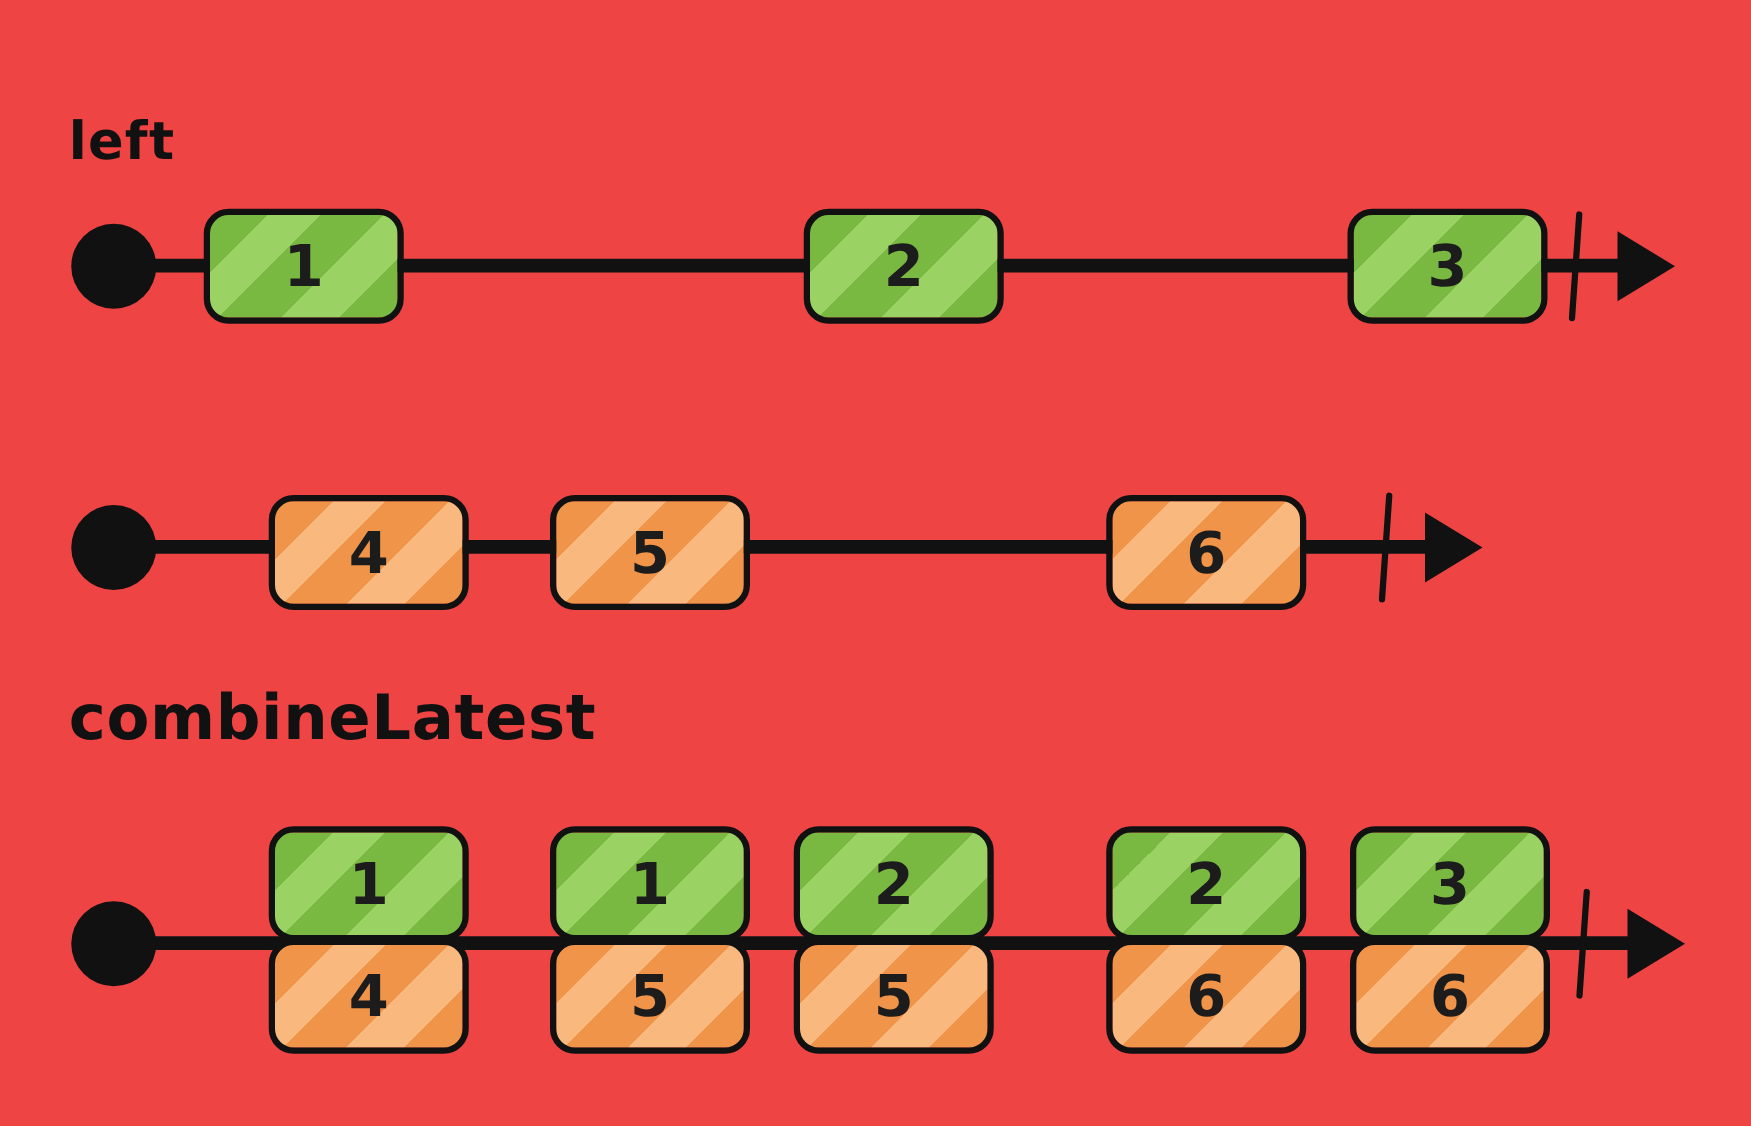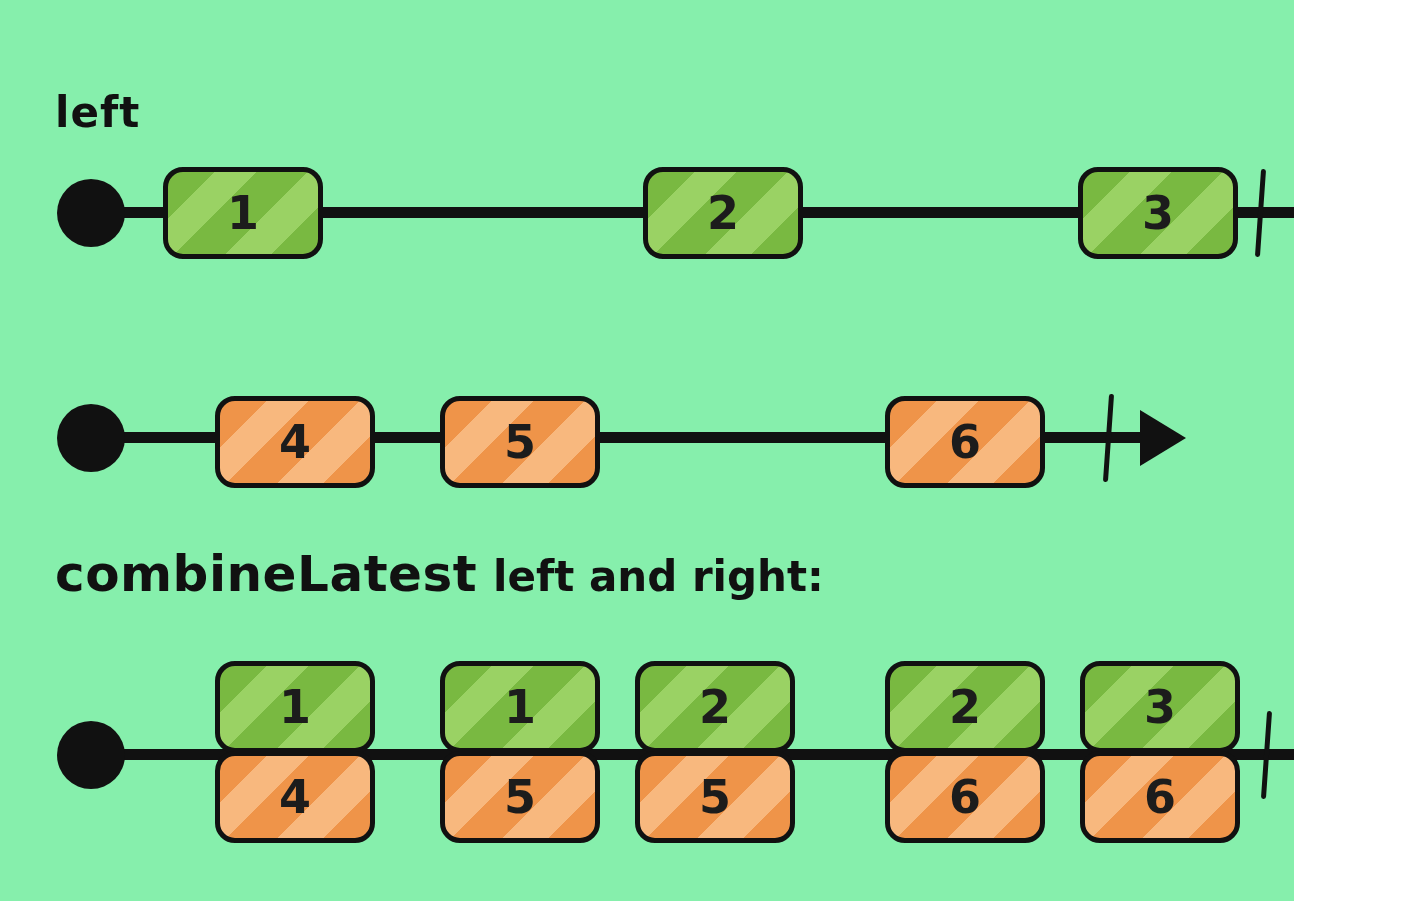--- a/index.html
+++ b/index.html
@@ -1,20 +1,20 @@
 <!DOCTYPE html>
 <html style="--ink: #111111; --green: #79b941; --green-light: #9ad264; --orange: #ef9449; --orange-light: #f8b87e;"><head>
 <meta charset="utf-8">
 <style>
   html, body { margin: 0; padding: 0; background: #ffffff; }
   .canvas {
     position: relative;
-    width: 1294px;
+    width: 1401px;
     height: 901px;
-    background: #86efac;
+    background: #ef4444;
     overflow: hidden;
     font-family: "DejaVu Sans", sans-serif;
     color: var(--ink, #111);
   }
   .layer { position: absolute; inset: 0; }
   .stream-label {
     position: absolute;
     font-size: 42px;
     font-weight: 700;
     letter-spacing: 1px;
@@ -111,21 +111,20 @@
     <div class="marble orange" style="left:440px; top:396px">
       <span>5</span>
     </div>
     <div class="marble orange" style="left:885px; top:396px">
       <span>6</span>
     </div>
   </div>
 
   <div class="combine-label" style="left:55px; top:545px">
     <span class="combine-op">combineLatest</span>
-    <span class="combine-rest">left and right:</span>
   </div>
 
   <div class="layer">
     <div class="tl-line" style="left:91px; top:749px; width:1222px"></div>
     <div class="origin" style="left:57px; top:721px"></div>
     <div class="end-tick" style="left:1264px; top:711px"></div>
     <div class="arrowhead" style="left:1302px; top:727px"></div>
 
     <div class="marble green" style="left:215px; top:661px">
       <span>1</span>

